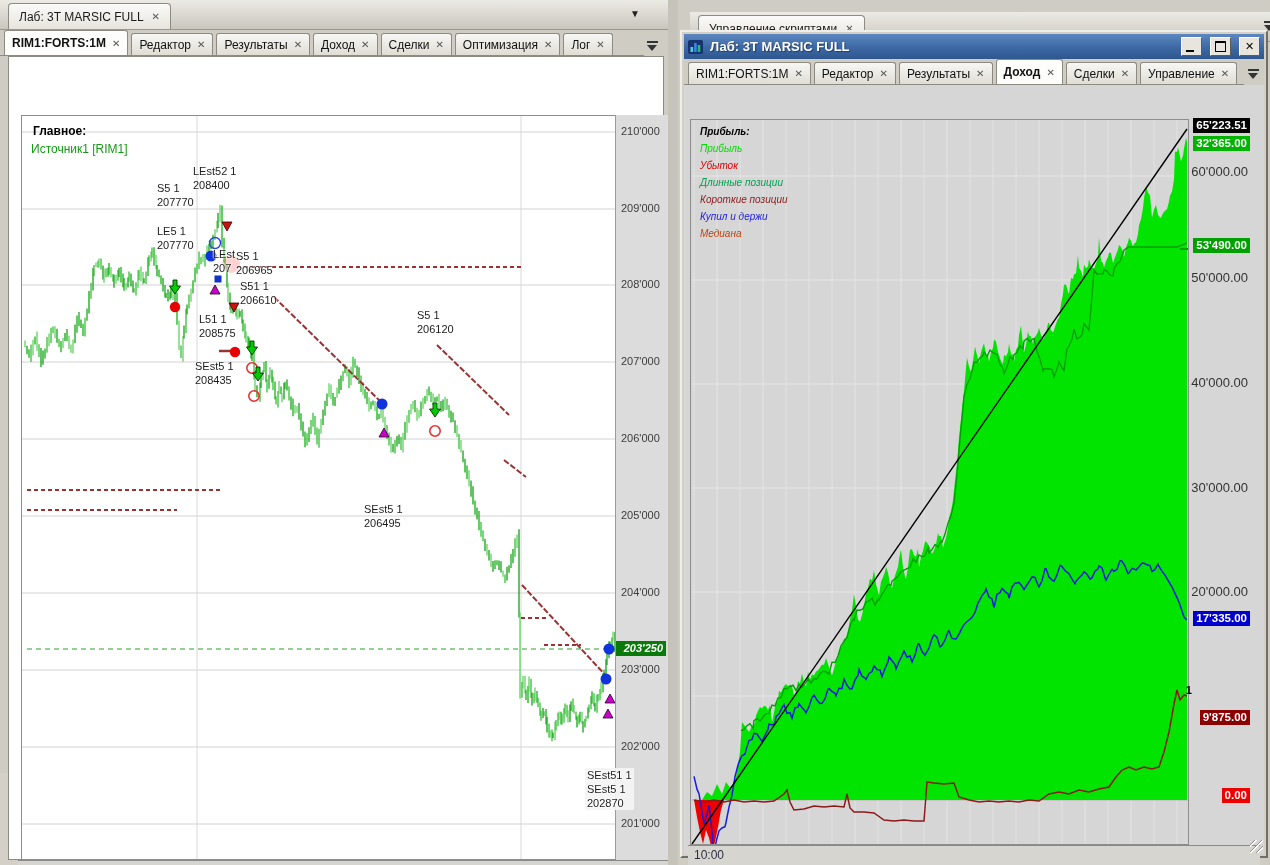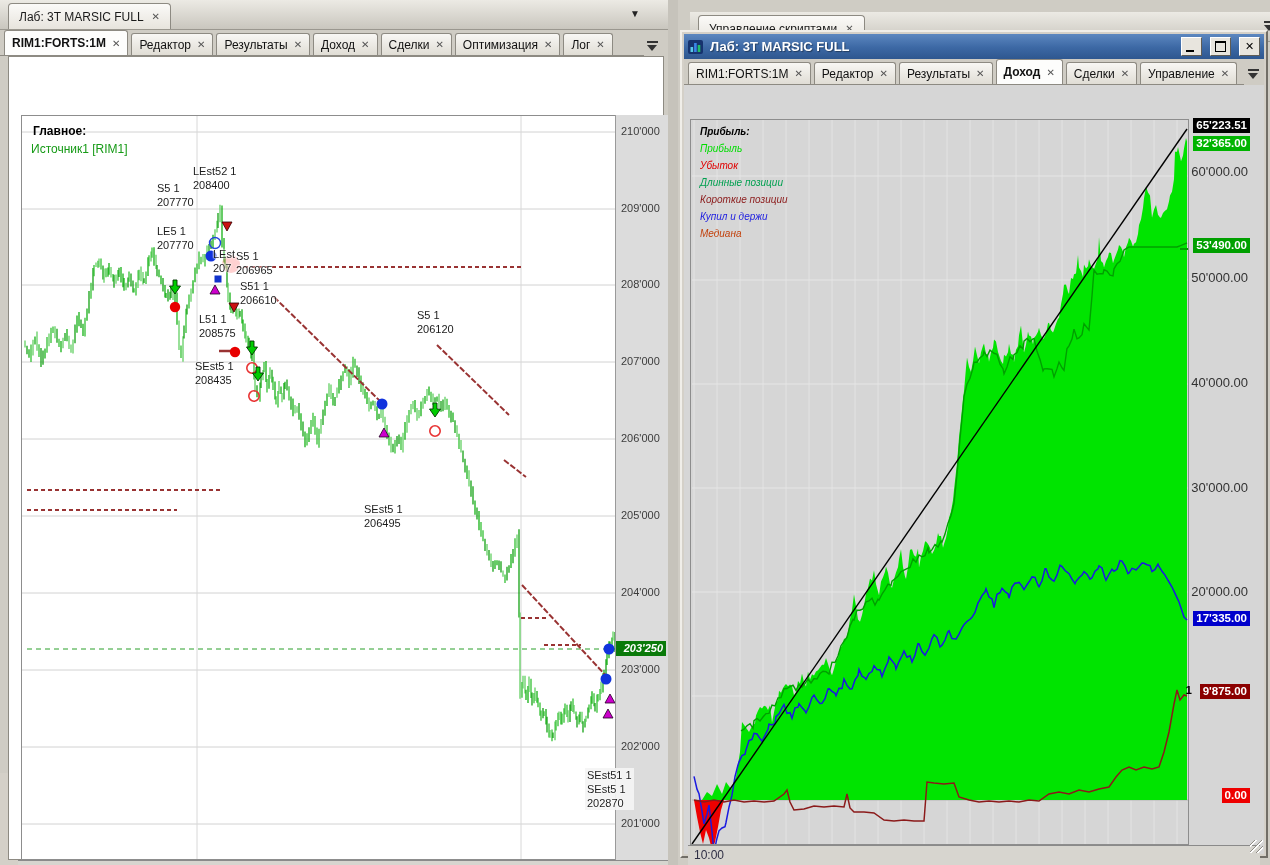--- a/index.html
+++ b/index.html
@@ -663,21 +663,21 @@
         <div id="right-axis">
             <div class="ryl" style="top: 49px;">60'000.00</div>
             <div class="ryl" style="top: 155px;">50'000.00</div>
             <div class="ryl" style="top: 260px;">40'000.00</div>
             <div class="ryl" style="top: 365px;">30'000.00</div>
             <div class="ryl" style="top: 469px;">20'000.00</div>
             <div class="rbadge" style="top: 3px; background: rgb(0, 0, 0);">65'223.51</div>
             <div class="rbadge" style="top: 21px; background: rgb(0, 180, 0);">32'365.00</div>
             <div class="rbadge" style="top: 123px; background: rgb(0, 160, 0);">53'490.00</div>
             <div class="rbadge" style="top: 496px; background: rgb(0, 0, 204);">17'335.00</div>
-            <div class="rbadge" style="top: 569px; background: rgb(139, 0, 0);">9'875.00</div>
+            <div class="rbadge" style="top: 595px; background: rgb(139, 0, 0);">9'875.00</div>
             <div class="rb-prefix" style="top: 569px; right: 64px;">1</div>
             <div class="rbadge" style="top: 673px; background: rgb(238, 0, 0);">0.00</div>
           </div>
         <div id="right-time">
           <span class="rtl" style="left:6px;top:2px;">10:00</span>
           <span class="rtl" style="left:12px;top:17px;width:90px;text-align:center;">17.03.2011</span>
           <span class="rtl" style="left:127px;top:17px;width:90px;text-align:center;">24.03.2011</span>
           <span class="rtl" style="left:241px;top:17px;width:90px;text-align:center;">31.03.2011</span>
           <span class="rtl" style="left:355px;top:17px;width:90px;text-align:center;">07.04.2011</span>
         </div>

